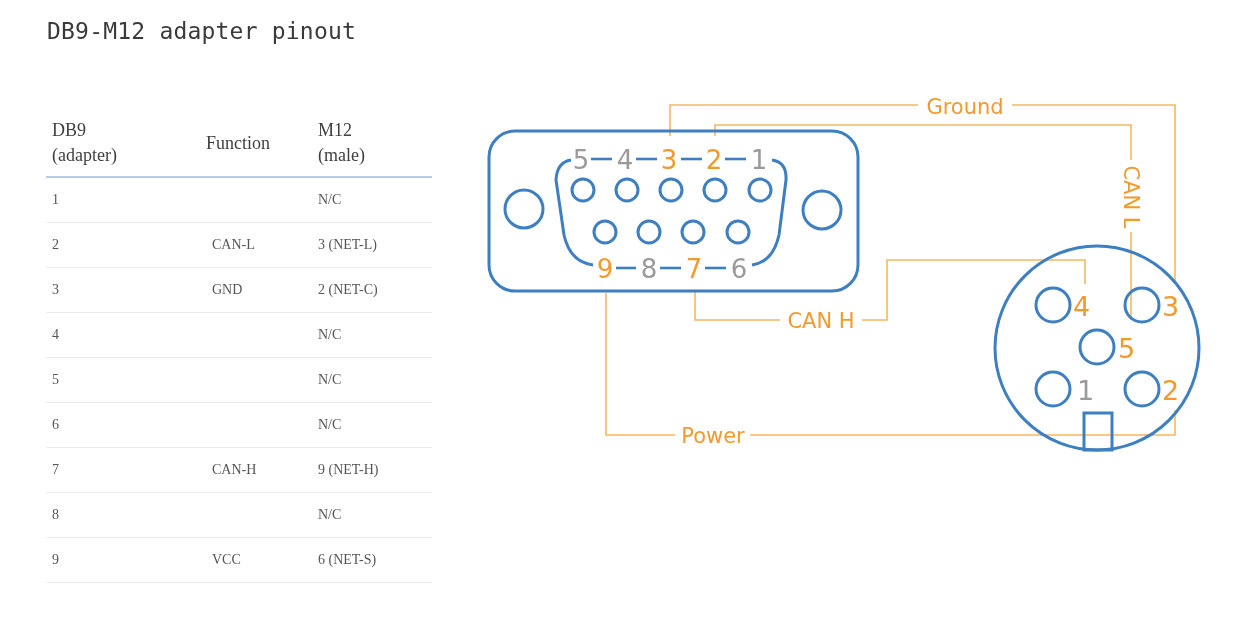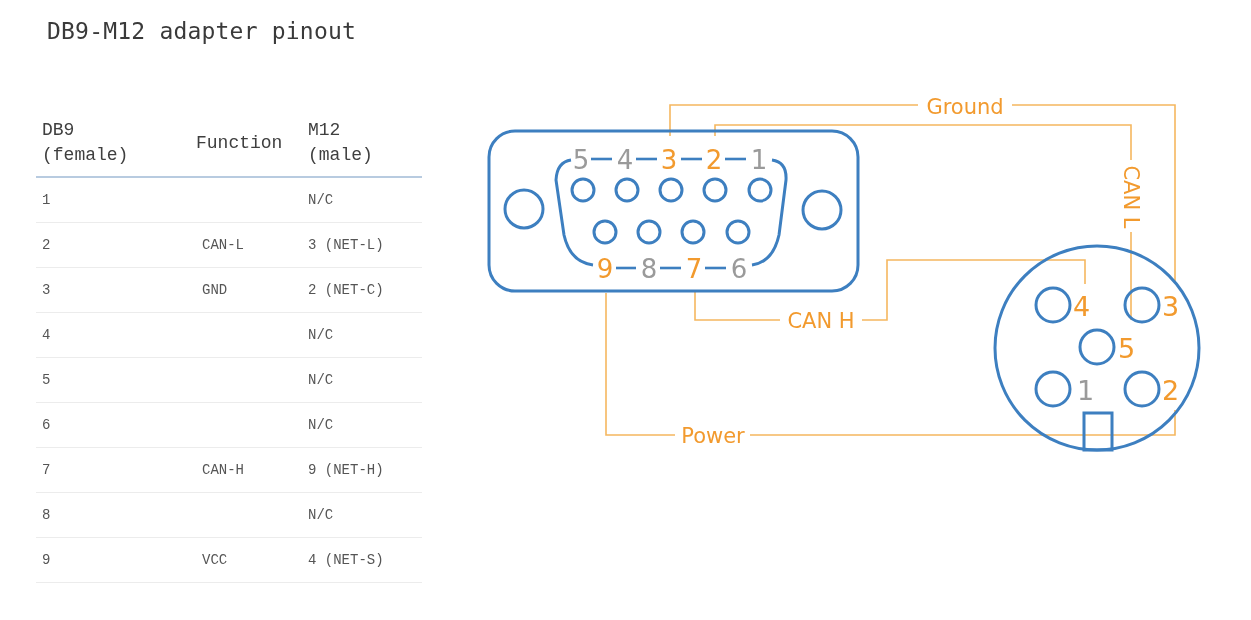--- a/index.html
+++ b/index.html
@@ -4,23 +4,23 @@
 <style>
   html, body { margin:0; padding:0; background:#ffffff; }
   body { width:1251px; height:620px; position:relative; overflow:hidden; }
   .title {
     position:absolute; left:47px; top:18px;
     font-family:"DejaVu Sans Mono", monospace; font-size:23px; color:#3a3a3a;
     letter-spacing:0.2px;
     text-align:right;
   }
   table.pinout {
-    position:absolute; left:36px; top:112px; width:386px;
+    position:absolute; left:46px; top:112px; width:386px;
     border-collapse:collapse;
-    font-family:Liberation Mono, monospace;
+    font-family:Liberation Serif, serif;
   }
   table.pinout th {
     font-weight:normal; font-size:18px; color:#3f3f3f; text-align:left;
     vertical-align:middle; line-height:25px; padding:6px 0 8px 6px;
     border-bottom:2px solid #b8cbe0;
   }
   table.pinout th.c1 { width:148px; }
   table.pinout th.c2 { width:106px; padding-left:6px; }
   table.pinout td {
     font-size:14px; color:#555; height:44px; padding:0 0 0 6px;
@@ -33,21 +33,21 @@
 </head>
 <body>
 
 <div class="title">DB9-M12 adapter pinout</div>
 
 <table class="pinout">
   <thead>
     <tr>
       <th class="c1">
         <div>DB9</div>
-        <div>(female)</div>
+        <div>(adapter)</div>
       </th>
       <th class="c2">Function</th>
       <th class="c3">
         <div>M12</div>
         <div>(male)</div>
       </th>
     </tr>
   </thead>
   <tbody>
     <tr>
@@ -86,21 +86,21 @@
         <td>9 (NET-H)</td>
       </tr>
     <tr>
         <td>8</td>
         <td class="c2"></td>
         <td>N/C</td>
       </tr>
     <tr>
         <td>9</td>
         <td class="c2">VCC</td>
-        <td>4 (NET-S)</td>
+        <td>6 (NET-S)</td>
       </tr>
   </tbody>
 </table>
 
 <svg class="diagram" width="1251" height="620" viewBox="0 0 1251 620">
 
   <g fill="none" stroke="#f5b75f" stroke-width="1.6">
     <polyline points="670,136 670,105 918,105"></polyline>
     <polyline points="1012,105 1175,105 1175,283"></polyline>
     <polyline points="715,136 715,125 1131,125 1131,160"></polyline>

